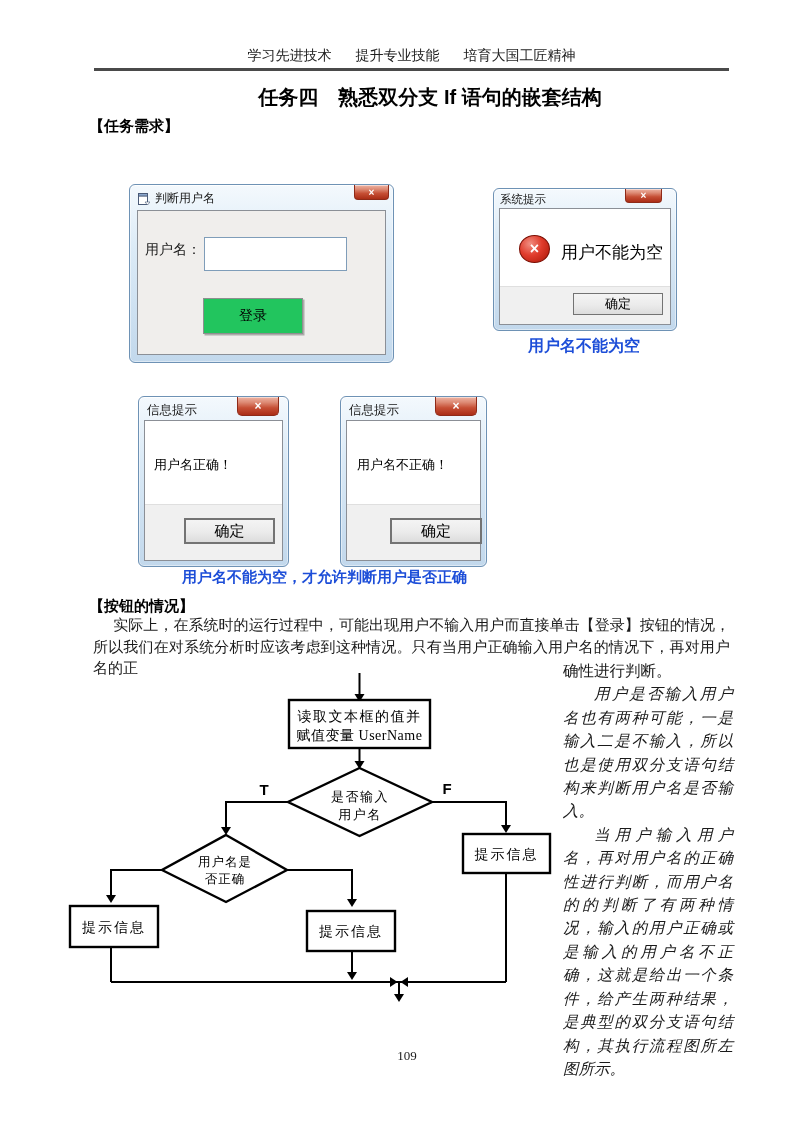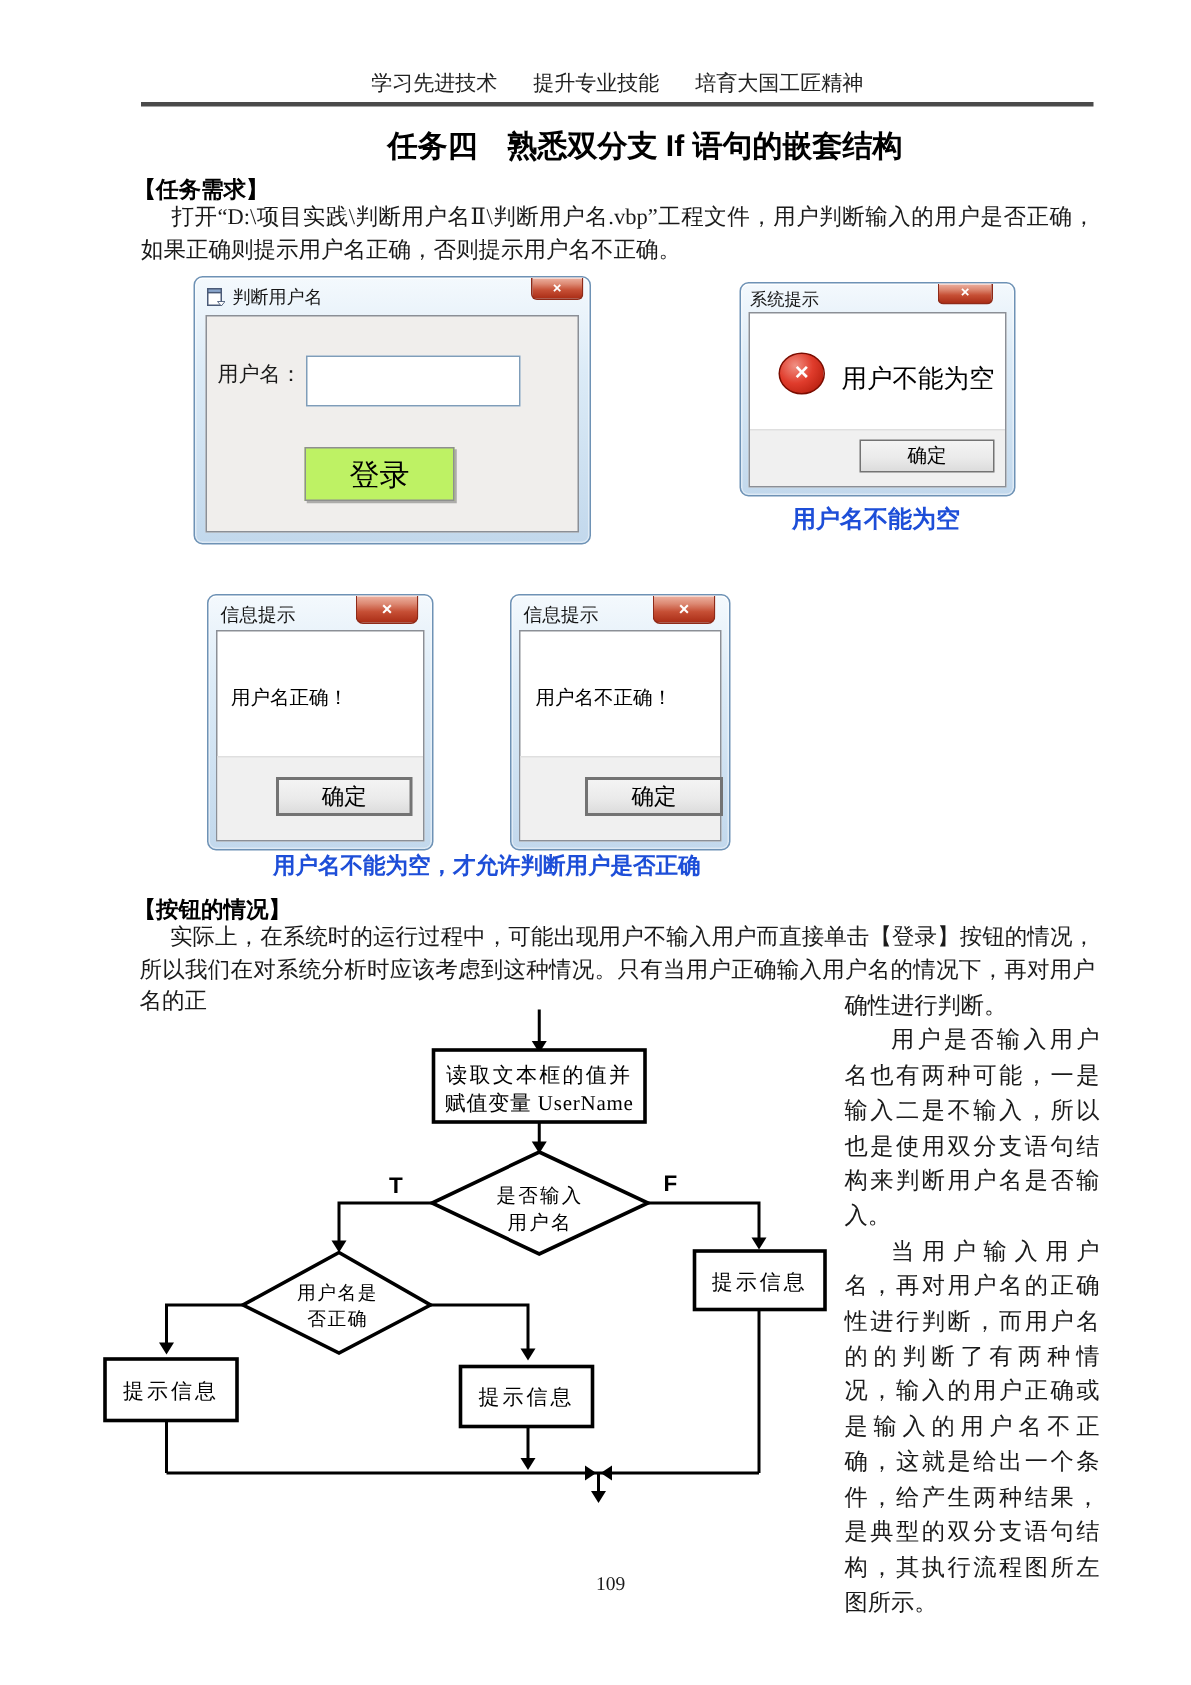--- a/index.html
+++ b/index.html
@@ -11,21 +11,21 @@
   .hdr{left:94px;top:47px;width:635px;display:flex;justify-content:center;gap:24px;
        font-size:14px;color:#222;}
   .hdr-rule{left:94px;top:68px;width:635px;height:3px;background:#4a4a4a;}
 
   
   .doc-title{left:0;top:84px;width:794px;text-align:center;font-family:"Liberation Sans","DejaVu Sans",sans-serif;
              font-weight:bold;font-size:20px;color:#000;margin-left:33px;}
   .sec-head{font-family:"Liberation Sans","DejaVu Sans",sans-serif;font-weight:bold;font-size:15px;color:#000;}
   .body-p{font-size:15px;line-height:21.5px;text-indent:1.35em;text-align:justify;}
   .rcol{left:563px;top:659px;width:170px;font-size:15.5px;line-height:23.4px;text-align:justify;}
-  .rcol p{margin:0;text-indent:2em;}
+  .rcol p{margin:0;text-indent:2em;font-style:italic;}
   .cap{font-family:"Liberation Sans","DejaVu Sans",sans-serif;font-weight:bold;color:#1d4ed8;}
 
   
   .win{position:absolute;border:1px solid #6e92b5;border-radius:6px;
        background:linear-gradient(180deg,#f4f9fd 0%,#dcebf7 35%,#c2d8ec 100%);
        box-shadow:inset 0 1px 0 rgba(255,255,255,.85), inset 0 0 0 1px rgba(255,255,255,.45);}
   .win .title{position:absolute;font-family:"Liberation Sans","DejaVu Sans",sans-serif;color:#151515;}
   .closebtn{position:absolute;top:0;border:1px solid #8e2a18;border-top:none;border-radius:0 0 4px 4px;
        background:linear-gradient(180deg,#eeb4a4 0%,#dd8a74 30%,#c64f35 60%,#aa2d16 100%);
        color:#fff;text-align:center;font-family:"Liberation Sans","DejaVu Sans",sans-serif;font-weight:bold;
@@ -34,22 +34,22 @@
   .footerbar{position:absolute;left:0;right:0;bottom:0;background:#f0f0f0;border-top:1px solid #dfdfdf;}
   .okbtn{position:absolute;background:linear-gradient(180deg,#f4f4f4 0%,#ebebeb 55%,#dcdcdc 100%);
        border:2px solid #737373;color:#000;text-align:center;cursor:default;
        font-family:Liberation Mono, monospace;padding:0;}
 
   
   #dlg1 .client{background:#f0eeec;}
   #dlg1 .vb-input{position:absolute;left:66px;top:26px;width:135px;height:32px;background:#fff;
        border:1px solid #7f9db9;font-size:14px;padding:0 3px;}
   #dlg1 .loginbtn{position:absolute;left:65px;top:87px;width:100px;height:36px;
-       background:#bef264;border:1px solid #8e8f8f;box-shadow:1.5px 1.5px 0 rgba(90,90,90,.45);
-       font-family:"Liberation Serif","DejaVu Serif",serif;font-size:20px;cursor:default;padding:0;}
+       background:#22c55e;border:1px solid #8e8f8f;box-shadow:1.5px 1.5px 0 rgba(90,90,90,.45);
+       font-family:"Liberation Serif","DejaVu Serif",serif;font-size:14px;cursor:default;padding:0;}
   .err-icon{position:absolute;width:29px;height:26px;border-radius:50%;
        background:radial-gradient(circle at 35% 30%, #f09083 0%, #e03c2c 45%, #a81404 100%);
        border:1px solid #7a0c00;color:#fff;font-weight:bold;text-align:center;line-height:25px;
        font-family:"Liberation Sans","DejaVu Sans",sans-serif;font-size:16px;}
 
   .msg{position:absolute;font-size:13px;color:#000;}
   .pageno{left:0;top:1048px;width:814px;text-align:center;font-size:13px;}
 
   svg text{font-family:"Liberation Serif","DejaVu Serif",serif;fill:#000;}
   svg .tf{font-family:"Liberation Sans","DejaVu Sans",sans-serif;font-weight:bold;font-size:15px;}
@@ -61,21 +61,20 @@
 
   <div class="abs hdr">
     <span>学习先进技术</span>
     <span>提升专业技能</span>
     <span>培育大国工匠精神</span>
   </div>
   <div class="abs hdr-rule"></div>
 
   <div class="abs doc-title">任务四　熟悉双分支 If 语句的嵌套结构</div>
   <div class="abs sec-head" style="left:89px;top:117px;">【任务需求】</div>
-  <div class="abs body-p" style="left:94px;top:135px;width:636px;">打开“D:\项目实践\判断用户名Ⅱ\判断用户名.vbp”工程文件，用户判断输入的用户是否正确，如果正确则提示用户名正确，否则提示用户名不正确。</div>
 
   <div class="win" id="dlg1" style="left:129px;top:184px;width:263px;height:177px;">
     <span class="abs" style="left:8px;top:6px;width:12px;height:12px;">
       <svg width="12" height="12" viewBox="0 0 12 12">
           <rect x="0.5" y="0.5" width="9" height="11" fill="#ffffff" stroke="#4a5a77"></rect>
           <rect x="0.5" y="0.5" width="9" height="2.6" fill="#8aa6cc" stroke="#4a5a77"></rect>
           <polygon points="7,9 12,9 9.5,12" fill="#ffffff" stroke="#4a5a77" stroke-width="0.6"></polygon>
         </svg>
     </span>
     <span class="title" style="left:25px;top:5px;font-size:12px;">判断用户名</span>

